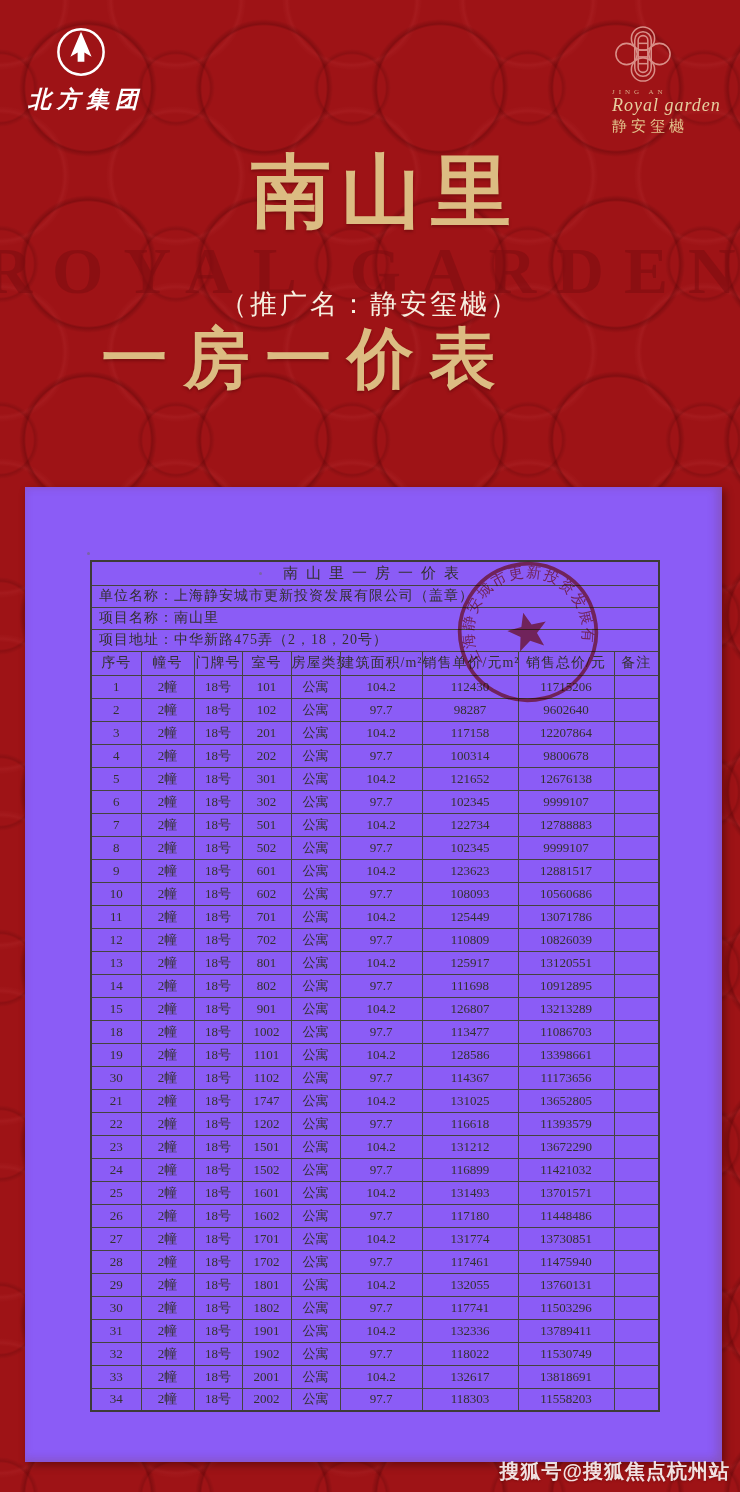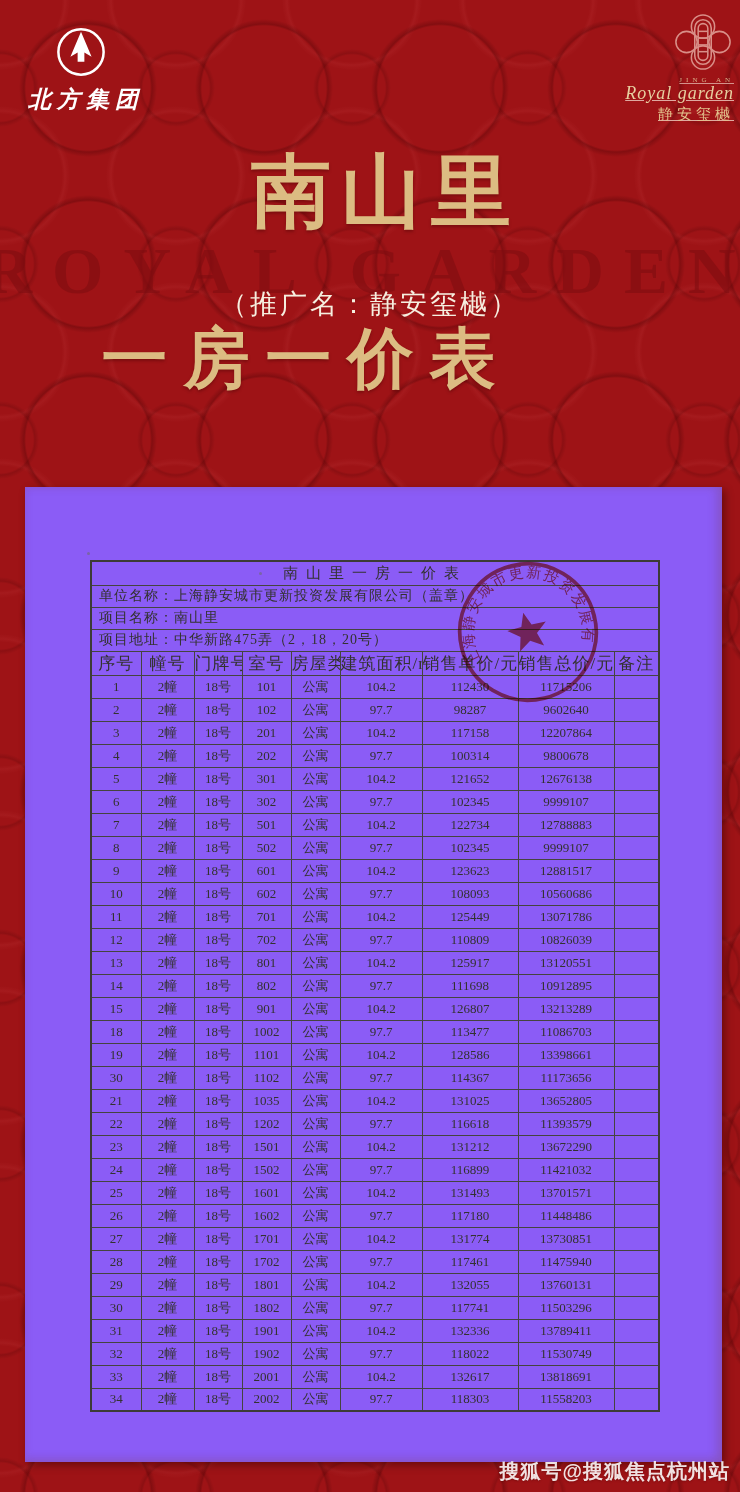--- a/index.html
+++ b/index.html
@@ -19,21 +19,21 @@
     background-size:176px 176px,176px 176px,176px 176px;
     background-position:0 0, 88px 88px, 88px 0;
     pointer-events:none;
   }
 
   
   .logo-left { position:absolute; left:18px; top:26px; width:126px; text-align:center; color:#fff; }
   .logo-left .mark { display:block; margin:0 auto 6px; }
   .logo-left .name { font-size:23px; font-weight:bold; letter-spacing:6px; font-style:italic;text-align:right; }
 
-  .logo-right { position:absolute; left:612px; top:12px; width:122px; text-align:right; color:#dfa9a0;text-decoration:underline; }
+  .logo-right { position:absolute; left:612px; top:24px; width:122px; text-align:left; color:#dfa9a0; }
   .logo-right .small { font-size:7px; letter-spacing:4px; color:#e2c79b; opacity:.85; }
   .logo-right .script { font-size:18px; font-style:italic; color:#e7cfa0; letter-spacing:1px; line-height:1.05; }
   .logo-right .cn { font-size:15px; color:#e2c28c; letter-spacing:4px; margin-top:2px; }
 
   
   .hero-title {
     position:absolute; left:16px; top:152px; width:740px; text-align:center;
     font-size:80px; font-weight:bold; color:#dcbc82; letter-spacing:10px; line-height:1;
     text-shadow:0 2px 3px rgba(60,0,0,.35);
   }
@@ -65,21 +65,21 @@
     width:568px; table-layout:fixed; border-collapse:collapse;
     color:#33322f;
   }
   table.pricing td, table.pricing th {
     border:1px solid #45443f; text-align:center; vertical-align:middle;
     font-weight:normal; overflow:hidden; white-space:nowrap;
   }
   table.pricing { border:2px solid #3c3b36; }
   tr.t-title td { height:24px; font-size:15px; letter-spacing:8px; }
   tr.t-info td { height:22px; font-size:14px; text-align:left; padding-left:7px; letter-spacing:1px;margin-left:32px; }
-  tr.t-head th { height:24px; font-size:17px; letter-spacing:1px; }
+  tr.t-head th { height:24px; font-size:14px; letter-spacing:1px; }
   tr.t-row td { height:23px; font-size:13px; }
 
   
   .stamp { position:absolute; mix-blend-mode:multiply; pointer-events:none; }
   .stamp-top { left:440px; top:544px; width:176px; height:176px; transform:rotate(-14deg); opacity:.82; }
 
   
   .footer-mark {
     position:absolute; right:10px; top:1458px;
     font-size:20px; font-weight:bold; letter-spacing:1px;
@@ -362,21 +362,21 @@
             <td>公寓</td>
             <td>97.7</td>
             <td>114367</td>
             <td>11173656</td>
             <td></td>
           </tr>
           <tr class="t-row">
             <td>21</td>
             <td>2幢</td>
             <td>18号</td>
-            <td>1035</td>
+            <td>1747</td>
             <td>公寓</td>
             <td>104.2</td>
             <td>131025</td>
             <td>13652805</td>
             <td></td>
           </tr>
           <tr class="t-row">
             <td>22</td>
             <td>2幢</td>
             <td>18号</td>

